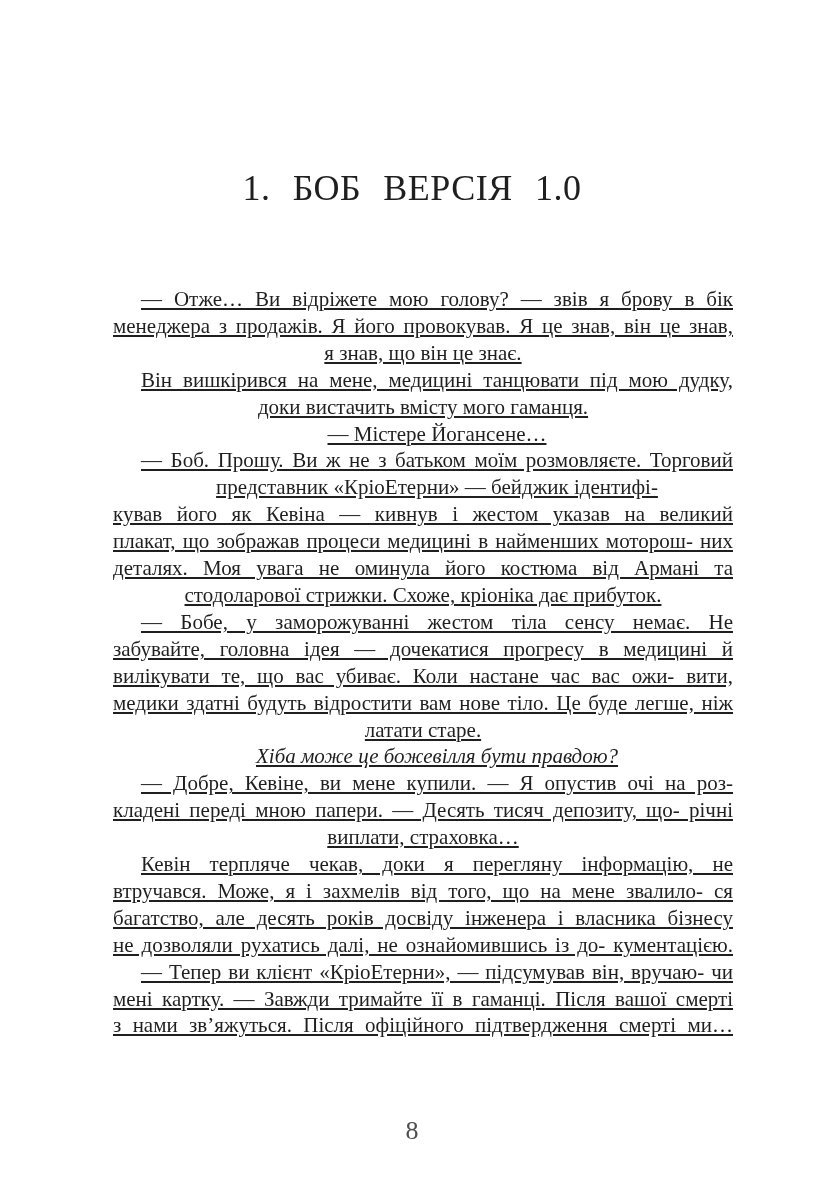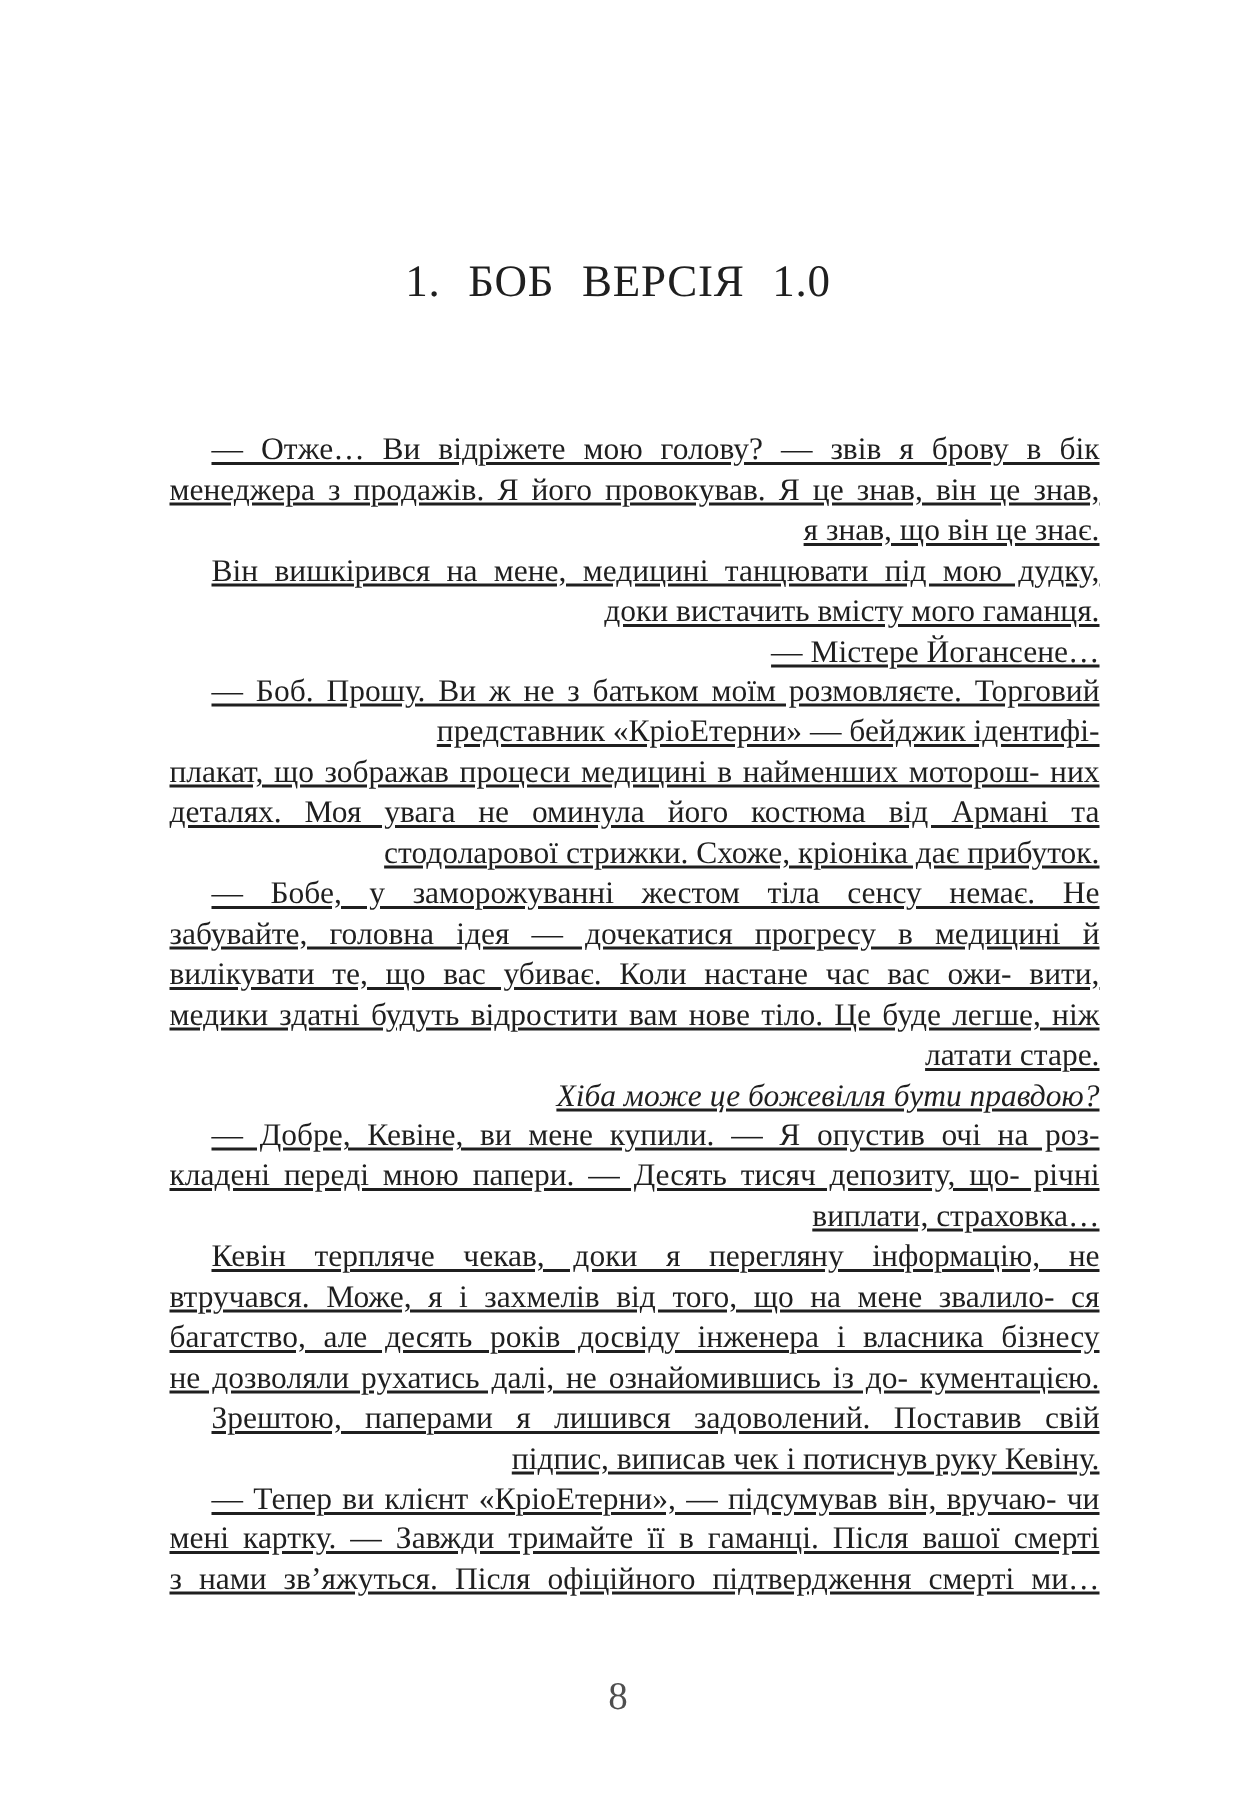--- a/index.html
+++ b/index.html
@@ -19,21 +19,21 @@
     position: absolute;
     inset: 0;
   }
   .chapter-title {
     position: absolute;
     top: 170px;
     left: 0;
     width: 824px;
     margin: 0;
     text-align: center;
-    font-size: 30px;
+    font-size: 36px;
     font-weight: normal;
     letter-spacing: 0.5px;
     word-spacing: 0.35em;
     line-height: 36px;
     color: var(--ink, #1f1f1f);
   }
   .text-block {
     position: absolute;
     top: 286px;
     left: 113px;
@@ -41,21 +41,21 @@
     font-size: 21px;
     line-height: 26.9px;
   }
   .para {
     margin: 0;
     padding: 0;
     text-decoration: underline;
   }
   .line {
     white-space: nowrap;
-    text-align: right;
+    text-align: center;
   }
   .line.just {
     text-align: justify;
     text-align-last: justify;
   }
   .line.ind {
     text-indent: 28px;
   }
   .para.italic .line {
     font-style: italic;
@@ -87,20 +87,21 @@
       <div class="para">
         <div class="line just ind">Він вишкірився на мене, медицині танцювати під мою дудку,</div>
         <div class="line">доки вистачить вмісту мого гаманця.</div>
       </div>
       <div class="para">
         <div class="line ind">— Містере Йогансене…</div>
       </div>
       <div class="para">
         <div class="line just ind">— Боб. Прошу. Ви ж не з батьком моїм розмовляєте. Торговий</div>
         <div class="line ind">представник «КріоЕтерни» — бейджик ідентифі-</div>
+        <div class="line just">кував його як Кевіна — кивнув і жестом указав на великий</div>
         <div class="line just">плакат, що зображав процеси медицині в найменших моторош- них</div>
         <div class="line just">деталях. Моя увага не оминула його костюма від Армані та</div>
         <div class="line">стодоларової стрижки. Схоже, кріоніка дає прибуток.</div>
       </div>
       <div class="para">
         <div class="line just ind">— Бобе, у заморожуванні жестом тіла сенсу немає. Не</div>
         <div class="line just">забувайте, головна ідея — дочекатися прогресу в медицині й</div>
         <div class="line just">вилікувати те, що вас убиває. Коли настане час вас ожи- вити,</div>
         <div class="line just">медики здатні будуть відростити вам нове тіло. Це буде легше, ніж</div>
         <div class="line">латати старе.</div>
@@ -113,24 +114,20 @@
         <div class="line just">кладені переді мною папери. — Десять тисяч депозиту, що- річні</div>
         <div class="line">виплати, страховка…</div>
       </div>
       <div class="para">
         <div class="line just ind">Кевін терпляче чекав, доки я перегляну інформацію, не</div>
         <div class="line just">втручався. Може, я і захмелів від того, що на мене звалило- ся</div>
         <div class="line just">багатство, але десять років досвіду інженера і власника бізнесу</div>
         <div class="line just">не дозволяли рухатись далі, не ознайомившись із до- кументацією.</div>
       </div>
       <div class="para">
-        <div class="line just ind">Зрештою, паперами я лишився задоволений. Поставив свій</div>
-        <div class="line">підпис, виписав чек і потиснув руку Кевіну.</div>
-      </div>
-      <div class="para">
         <div class="line just ind">— Тепер ви клієнт «КріоЕтерни», — підсумував він, вручаю- чи</div>
         <div class="line just">мені картку. — Завжди тримайте її в гаманці. Після вашої смерті</div>
         <div class="line just">з нами зв’яжуться. Після офіційного підтвердження смерті ми…</div>
       </div>
     </div>
 
   <div class="page-number">8</div>
 
 </div>
 

